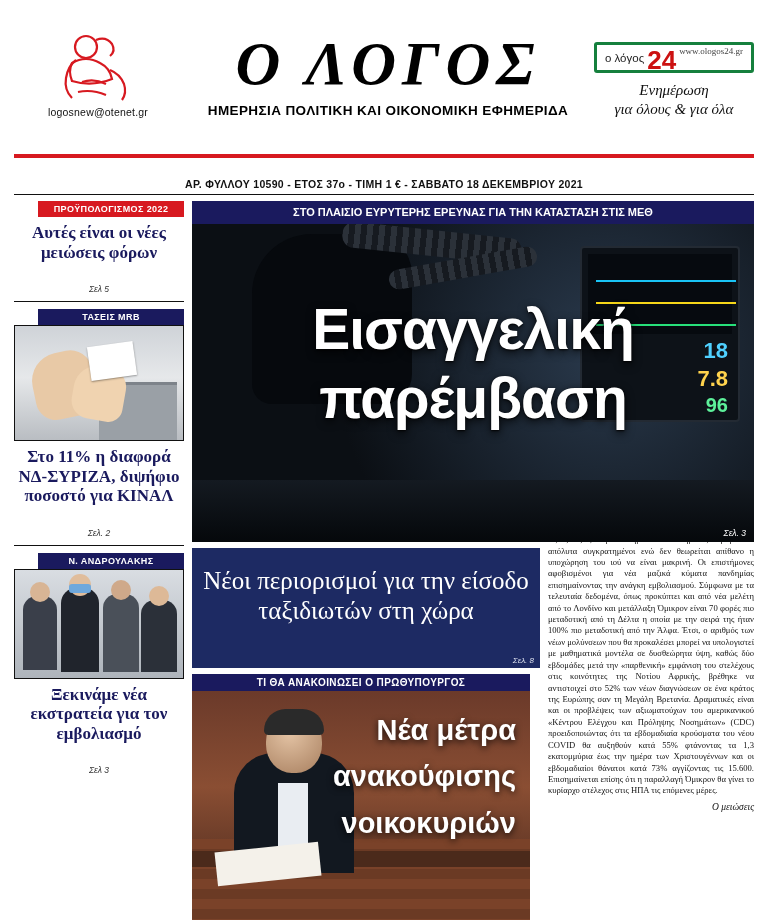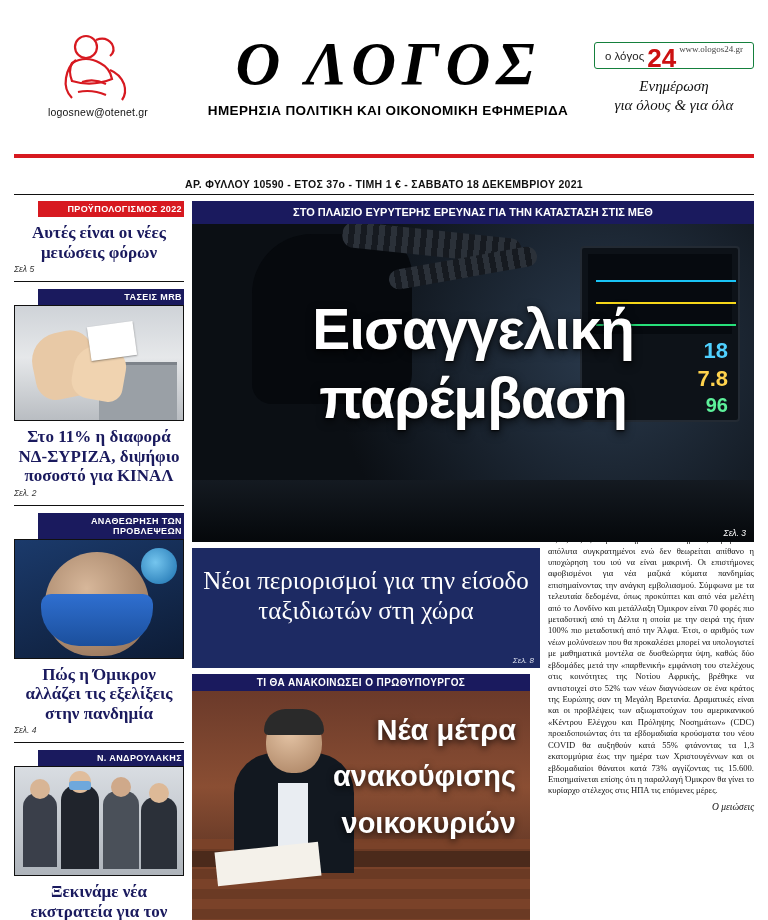--- a/index.html
+++ b/index.html
@@ -62,21 +62,21 @@
     letter-spacing: .4px;
     margin-top: 10px;
     color: #000;
   }
   .badge-block {
     width: 160px;
     padding-top: 34px;
     text-align: center;
   }
   .badge-top {
-    border: 1px solid #15803d;
+    border: 3px solid #15803d;
     border-radius: 3px;
     padding: 4px 6px 3px 6px;
     display: flex;
     align-items: center;
     justify-content: center;
     gap: 3px;
   }
   .badge-top .b-text {
     font-family: "Liberation Sans", sans-serif;
     font-size: 11.5px;
@@ -136,21 +136,21 @@
   .col-left { width: 170px; }
   .col-mid  { flex: 1; }
 
   .kicker {
     background: #1a1a5e;
     color: #fff;
     font-family: "Liberation Sans", sans-serif;
     font-size: 9px;
     font-weight: bold;
     letter-spacing: .4px;
-    text-align: right;
+    text-align: center;
     padding: 3px 2px;
     text-transform: uppercase;
     margin-left: 24px;
   }
   .kicker.red { background: #d71920; }
 
   .left-item { margin-bottom: 7px; }
   .left-head {
     font-family: "Liberation Serif", serif;
     font-weight: bold;
@@ -158,22 +158,23 @@
     color: #1a1a5e;
     text-align: center;
     line-height: 1.15;
     padding: 6px 2px 2px 2px;
   }
   .ref {
     font-family: "Liberation Sans", sans-serif;
     font-size: 8.5px;
     font-style: italic;
     color: #333;
-    text-align: left;
+    text-align: center;
     padding-bottom: 3px;
+    margin-top: 20px;
   }
   .photo {
     width: 100%;
     position: relative;
     overflow: hidden;
     background: #888;
   }
   .sep {
     height: 1px; background: #111; margin: 4px 0 0 0;
   }
@@ -490,31 +491,20 @@
           <div class="box"></div>
             <div class="hand"></div>
             <div class="hand2"></div>
             <div class="slip"></div>
         </div>
         <div class="left-head">Στο 11% η διαφορά ΝΔ-ΣΥΡΙΖΑ, διψήφιο ποσοστό για ΚΙΝΑΛ</div>
         <div class="ref">Σελ. 2</div>
         <div class="sep"></div>
       </div>
 
-      <div class="left-item">
-        <div class="kicker">ΑΝΑΘΕΩΡΗΣΗ ΤΩΝ ΠΡΟΒΛΕΨΕΩΝ</div>
-        <div class="photo ph-mask frame">
-          <div class="face"></div>
-            <div class="mask"></div>
-            <div class="virus"></div>
-        </div>
-        <div class="left-head">Πώς η Όμικρον αλλάζει τις εξελίξεις στην πανδημία</div>
-        <div class="ref">Σελ. 4</div>
-        <div class="sep"></div>
-      </div>
 
       <div class="left-item">
         <div class="kicker">Ν. ΑΝΔΡΟΥΛΑΚΗΣ</div>
         <div class="photo ph-group frame">
           <div class="p1"></div>
             <div class="p2"></div>
             <div class="p3"></div>
             <div class="p4"></div>
           <div class="h1"></div>
             <div class="h2"></div>

